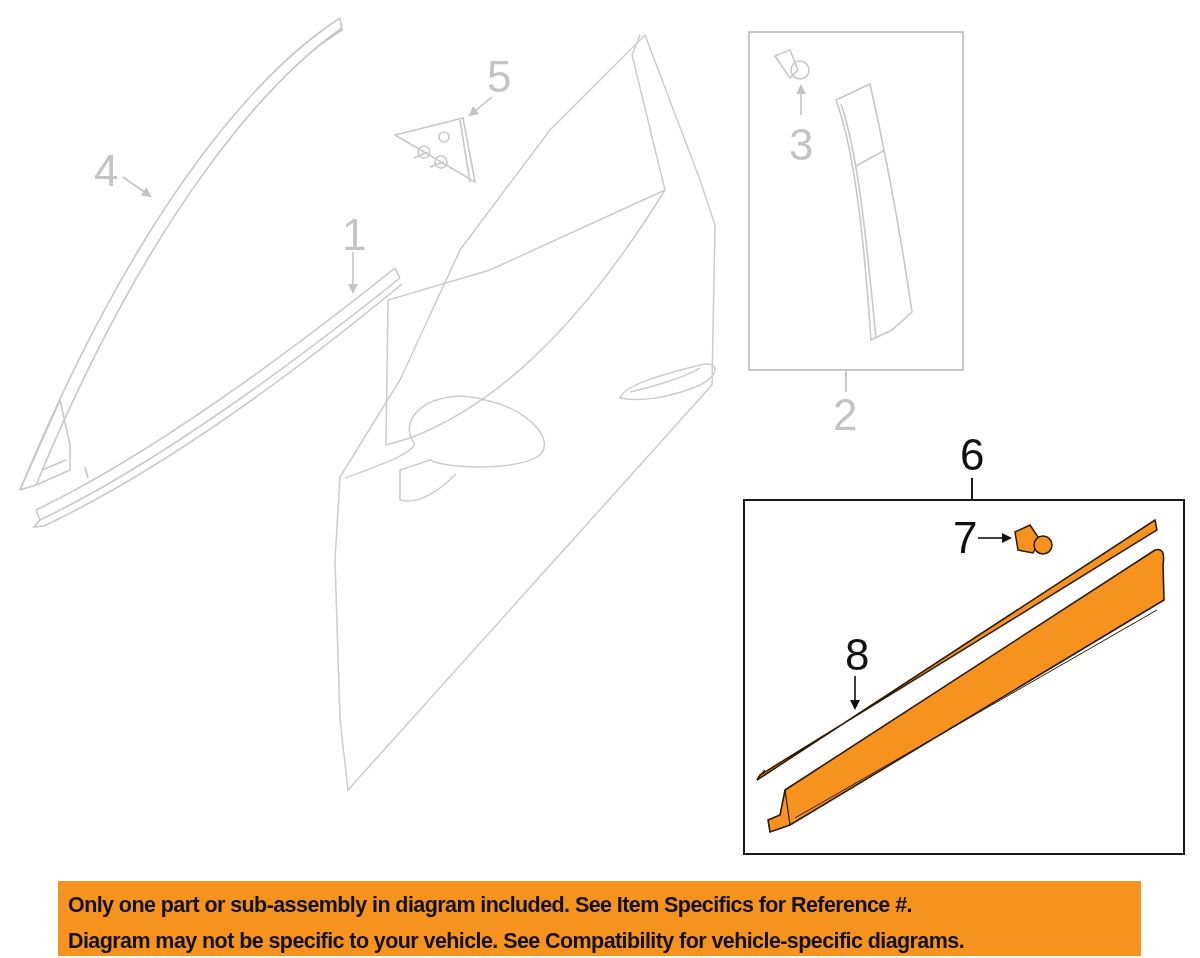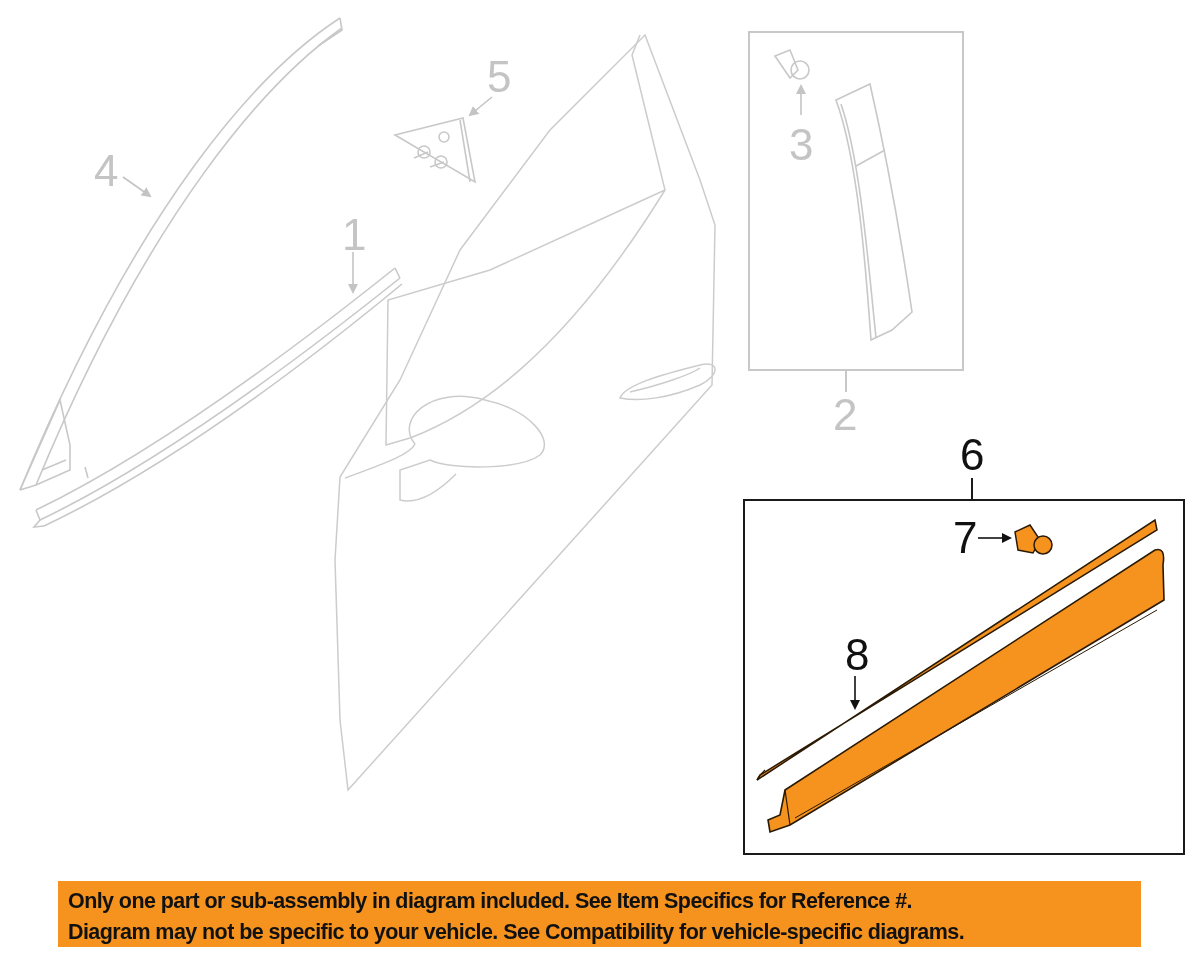--- a/index.html
+++ b/index.html
@@ -2,23 +2,23 @@
 <html><head>
 <meta charset="utf-8">
 <style>
   html, body { margin: 0; padding: 0; background: #ffffff; }
   body { width: 1200px; height: 958px; position: relative; overflow: hidden; font-family: "Liberation Sans", sans-serif; }
   #diagram { position: absolute; left: 0; top: 0; width: 1200px; height: 870px; }
   .callout { font-family: "Liberation Sans", sans-serif; font-size: 44px; }
   .callout.ghost { fill: #c4c4c4; }
   .callout.active { fill: #111111; }
   #banner {
-    position: absolute; left: 58px; top: 881px; width: 1083px; height: 66px;
+    position: absolute; left: 58px; top: 881px; width: 1083px; height: 75px;
     background: #f5931e; box-sizing: border-box; padding: 8px 10px 0 10px;
-    display: flex; flex-direction: column; justify-content: flex-end;
+    display: flex; flex-direction: column; justify-content: space-between;
   }
   #banner .line {
     font-family: "Liberation Sans", sans-serif; font-weight: bold; font-size: 22.5px;
     color: #111; line-height: 31px; letter-spacing: -0.6px; white-space: nowrap;
     transform: scaleX(0.955); transform-origin: left center;
   }
 </style>
 </head>
 <body>
 

